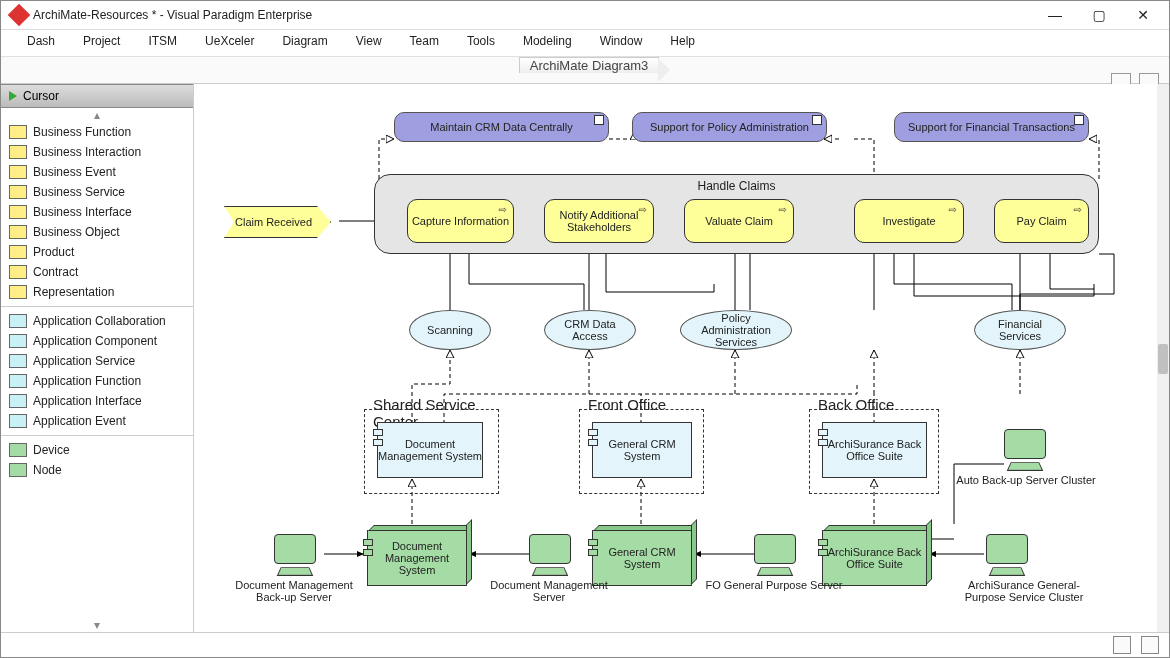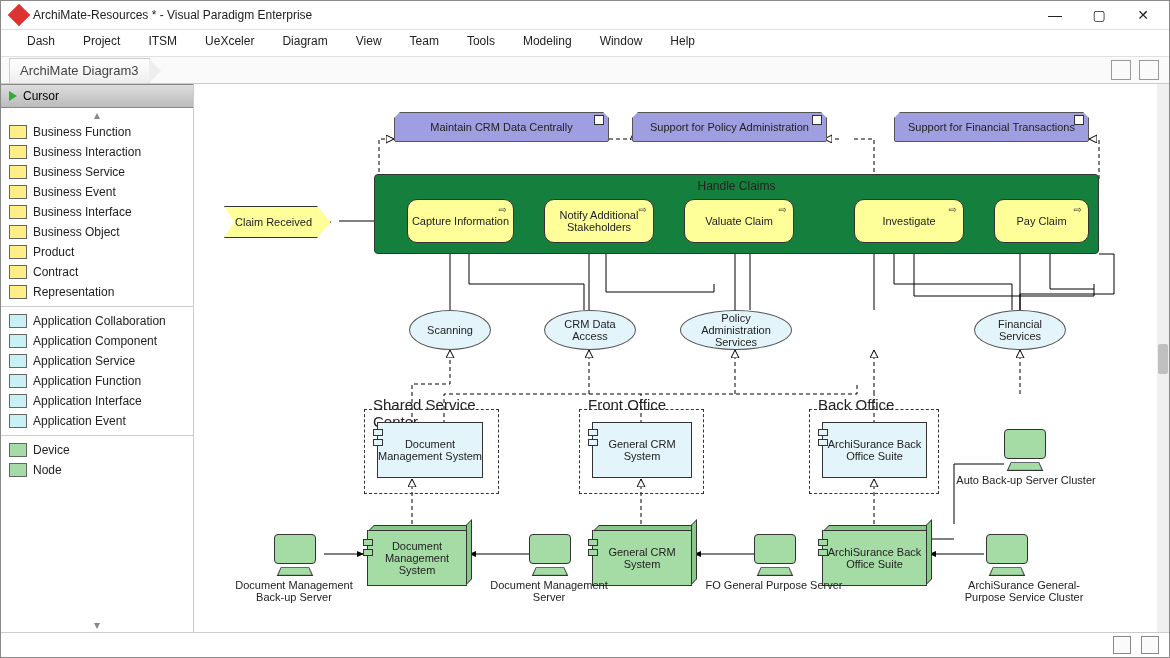--- a/index.html
+++ b/index.html
@@ -4,21 +4,21 @@
 <style>
   html,body{margin:0;padding:0;font-family:"Segoe UI",Arial,sans-serif;font-size:12px;color:#222;background:#fff;overflow:hidden}
   .window{width:1170px;height:658px;border:1px solid #888;box-sizing:border-box;display:flex;flex-direction:column;background:#fff}
   .titlebar{height:28px;display:flex;align-items:center;padding:0 4px;border-bottom:1px solid #ddd}
   .titlebar .logo{width:16px;height:16px;background:#d33;transform:rotate(45deg);margin:0 6px}
   .titlebar .title{flex:1;font-size:12px}
   .winbtns{display:flex}
   .winbtn{width:44px;height:26px;display:flex;align-items:center;justify-content:center;font-size:14px}
   .menubar{height:26px;display:flex;align-items:flex-start;padding:0 12px;border-bottom:1px solid #e0e0e0}
   .menubar span{padding:4px 14px;cursor:default}
-  .tabbar{height:26px;display:flex;align-items:center;border-bottom:1px solid #ccc;background:#fafafa;padding-left: 8px;}
+  .tabbar{height:26px;display:flex;align-items:center;border-bottom:1px solid #ccc;background:#fafafa;padding-left: 8px; flex-direction: column;}
   .tab{height:24px;display:flex;align-items:center;padding:0 10px;border:1px solid #ccc;border-bottom:none;background:linear-gradient(#fff,#eee);font-size:13px;color:#444;position:relative}
   .tab:after{content:"";position:absolute;right:-12px;top:0;border-left:12px solid #eee;border-top:12px solid transparent;border-bottom:12px solid transparent}
   .toolicons{margin-left:auto;display:flex;gap:8px;padding-right:10px}
   .toolicon{width:18px;height:18px;border:1px solid #999;background:#fafafa}
   .body{flex:1;display:flex;min-height:0}
   .palette{width:192px;border-right:1px solid #ccc;background:#fff;overflow:hidden;display:flex;flex-direction:column}
   .cursorrow{background:linear-gradient(#ddd,#bbb);color:#000;padding:4px 8px;border:1px solid #888;border-left:none;border-right:none;display:flex;align-items:center;gap:6px;}
   .cursorrow .tri{width:0;height:0;border-left:8px solid #3a3;border-top:5px solid transparent;border-bottom:5px solid transparent}
   .uparrow{text-align:center;color:#888;height:14px}
   .pitems{flex:1;overflow:hidden}
@@ -29,25 +29,25 @@
   .psep{border-top:1px solid #ccc;margin:4px 0}
   .downarrow{text-align:center;color:#888;height:14px}
   .canvaswrap{flex:1;position:relative;background:#fff;overflow:hidden}
   .canvas{position:absolute;left:0;top:0;right:12px;bottom:0}
   .vscroll{position:absolute;right:0;top:0;width:12px;height:100%;background:#f0f0f0}
   .vscroll .thumb{position:absolute;left:1px;right:1px;top:260px;height:30px;background:#c0c0c0;border-radius:2px}
   .statusbar{height:24px;border-top:1px solid #ccc;display:flex;align-items:center;justify-content:flex-end;padding:0 10px;gap:10px}
   .sicon{width:16px;height:16px;border:1px solid #888;background:#fafafa}
 
   .shape{position:absolute;font-size:11px;text-align:center;display:flex;align-items:center;justify-content:center;box-sizing:border-box}
-  .req{background:#9e9ee0;border:1px solid #555;border-radius:2px;clip-path:polygon(6px 0,calc(100% - 6px) 0,100% 6px,100% 100%,0 100%,0 6px)}
+  .req{background:#9e9ee0;border:1px solid #555;border-radius:10px;clip-path:polygon(6px 0,calc(100% - 6px) 0,100% 6px,100% 100%,0 100%,0 6px)}
   .corner{position:absolute;right:4px;top:2px;width:8px;height:8px;border:1px solid #333;background:#fff}
   .process{background:#ffff99;border:1px solid #333;border-radius:10px}
   .process .arrowicon{position:absolute;right:6px;top:4px;font-size:10px;color:#333}
-  .procgroup{background:#15803d;border:1px solid #333;border-radius:4px}
+  .procgroup{background:#e5e5e5;border:1px solid #333;border-radius:16px}
   .procgroup .gtitle{position:absolute;top:4px;left:0;right:0;text-align:center;font-size:12px}
   .oval{background:#e3f5fb;border:1px solid #555;border-radius:50%/50%;padding:0 6px}
   .cluster{position:absolute;border:1px dashed #333;box-sizing:border-box}
   .cluster .ctitle{position:absolute;top:-14px;left:8px;font-size:15px;background:transparent}
   .comp{background:#e3f5fb;border:1px solid #333}
   .comp .tab1{position:absolute;left:-5px;top:6px;width:8px;height:5px;background:#e3f5fb;border:1px solid #333}
   .comp .tab2{position:absolute;left:-5px;top:16px;width:8px;height:5px;background:#e3f5fb;border:1px solid #333}
   .node{background:#a5dba5;border:1px solid #333}
   .node:before{content:"";position:absolute;left:0;top:-6px;height:6px;width:100%;background:#88c888;transform:skewX(-45deg);transform-origin:bottom;border:1px solid #333;box-sizing:border-box}
   .node:after{content:"";position:absolute;right:-6px;top:-6px;width:6px;height:calc(100% + 6px);background:#88c888;transform:skewY(-45deg);transform-origin:top left;border:1px solid #333;box-sizing:border-box}
@@ -110,25 +110,25 @@
         <div class="pitem">
             <span class="pico yellow"></span>
             <span>Business Function</span>
           </div>
         <div class="pitem">
             <span class="pico yellow"></span>
             <span>Business Interaction</span>
           </div>
         <div class="pitem">
             <span class="pico yellow"></span>
+            <span>Business Event</span>
+          </div>
+        <div class="pitem">
+            <span class="pico yellow"></span>
             <span>Business Service</span>
-          </div>
-        <div class="pitem">
-            <span class="pico yellow"></span>
-            <span>Business Event</span>
           </div>
         <div class="pitem">
             <span class="pico yellow"></span>
             <span>Business Interface</span>
           </div>
         <div class="pitem">
             <span class="pico yellow"></span>
             <span>Business Object</span>
           </div>
         <div class="pitem">

